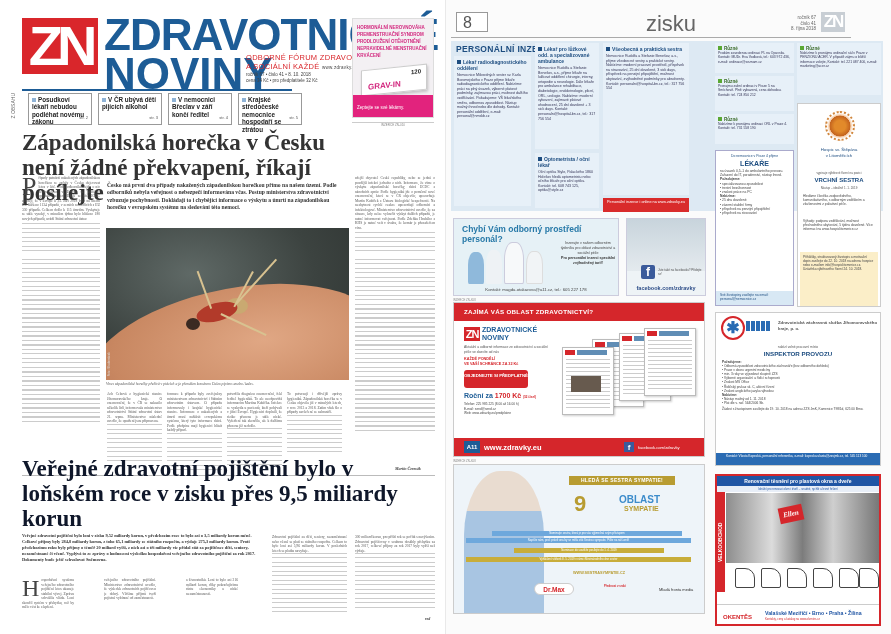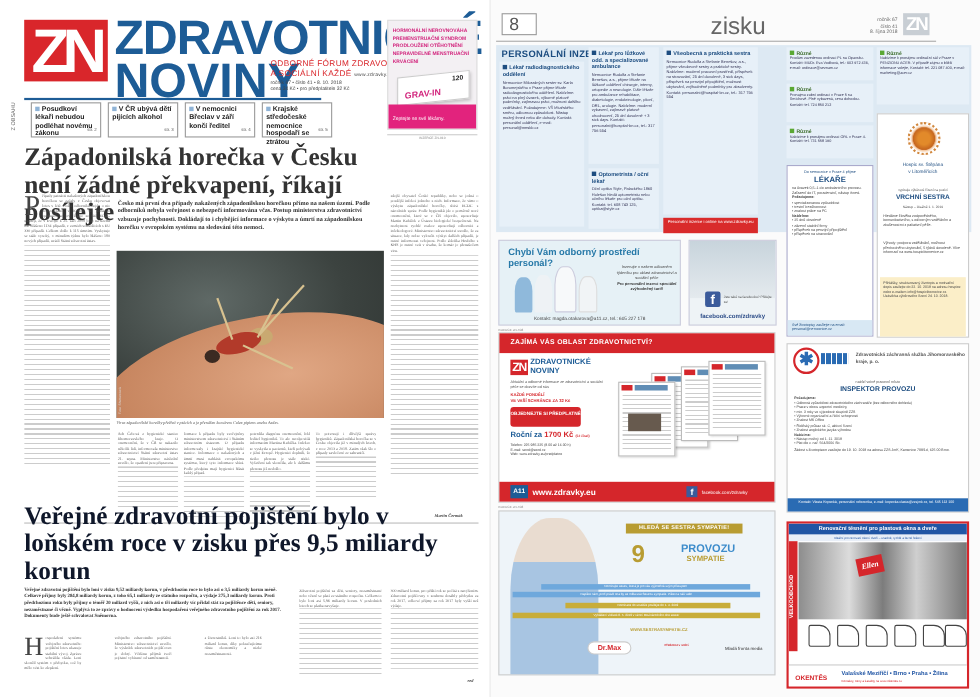--- a/index.html
+++ b/index.html
@@ -337,21 +337,21 @@
     <div class="url">www.zdravky.eu</div>
     <div class="fbl">f</div>
     <div class="fbu">facebook.com/zdravky</div>
   </div>
   <div class="lab" style="left:7px;top:459px">INZERCE ZN-X08</div>
 
   <div class="ad-nurse">
     <div class="nurse"></div>
     <div class="hbar">HLEDÁ SE SESTRA SYMPATIE!</div>
     <div class="nine">9</div>
-    <div class="ss">PROVOZU</div>
+    <div class="ss">OBLAST</div>
     <div class="ss2">SYMPATIE</div>
     <div class="bl" style="left:38px;top:66px;width:190px;background:#6ea8dc">Nominujte sestru, která je pro vás výjimečná svým přístupem</div>
     <div class="bl" style="left:12px;top:73px;width:225px;background:#6ea8dc">Napište nám, proč právě ona by se měla stát Sestrou sympatie. Pište na náš web!</div>
     <div class="bl" style="left:60px;top:83px;width:150px;background:#c8ad3a">Nominace do soutěže posílejte do 1. 4. 2019</div>
     <div class="bl" style="left:12px;top:92px;width:225px;background:#c8ad3a">Vyhlášení vítězek 8. 5. 2019 v rámci Mezinárodního dne sester</div>
     <div class="www">WWW.SESTRASYMPATIE.CZ</div>
     <div class="drmax">Dr.Max</div>
     <div class="pl1">Přednost v srdci</div>
     <div class="mm">Mladá fronta media</div>
   </div>

